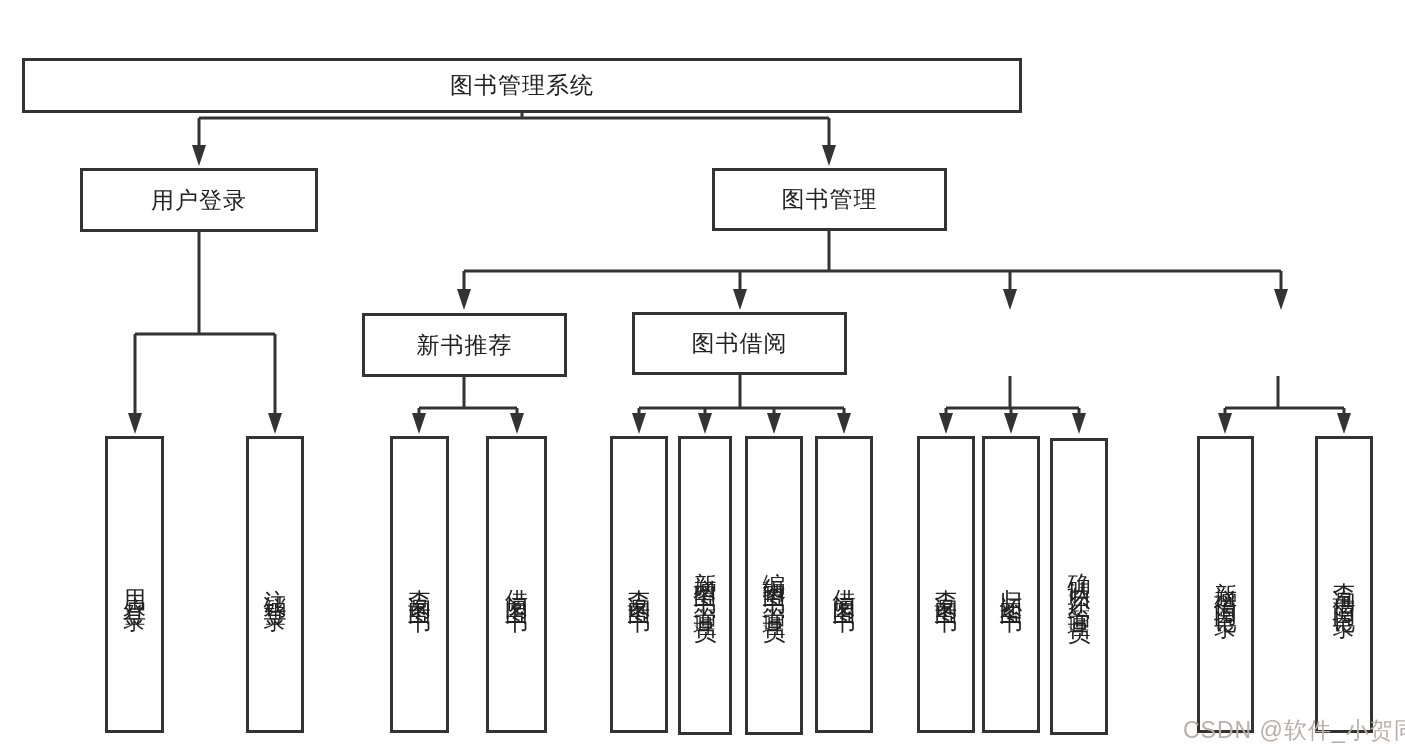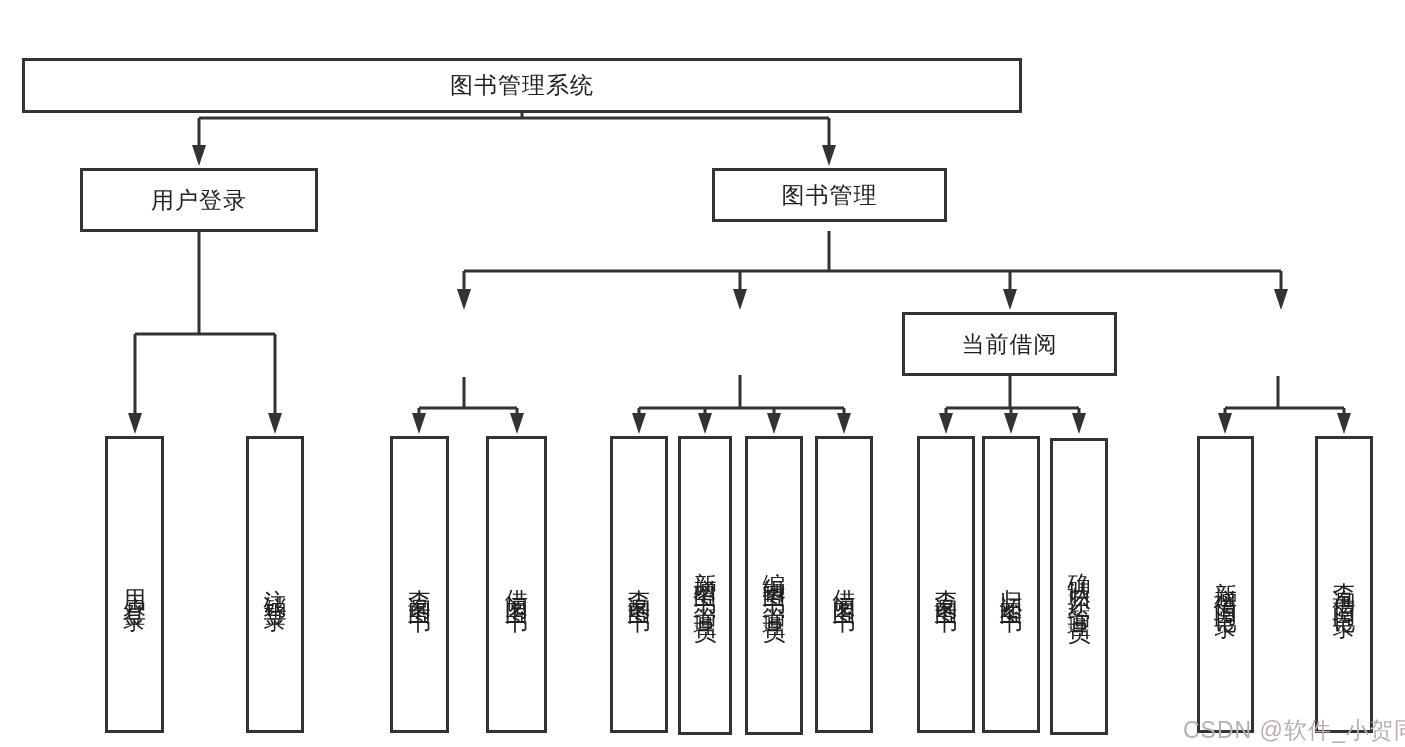--- a/index.html
+++ b/index.html
@@ -59,23 +59,24 @@
     <polygon class="head" points="939,413 953,413 946,434"></polygon>
     <polygon class="head" points="1004,413 1018,413 1011,434"></polygon>
     <polygon class="head" points="1072,413 1086,413 1079,434"></polygon>
     <polygon class="head" points="1218,413 1232,413 1225,434"></polygon>
     <polygon class="head" points="1337,413 1351,413 1344,434"></polygon>
   </svg>
 
   <div class="node" style="left:22px;top:13px;width:1000px;height:55px;margin-top:45px;">图书管理系统</div>
 
   <div class="node" style="left:80px;top:168px;width:238px;height:64px;">用户登录</div>
-  <div class="node" style="left:712px;top:168px;width:235px;height:54px;font-family:Liberation Mono, monospace;">图书管理</div>
+  <div class="node" style="left:712px;top:168px;width:235px;height:63px;font-family:Liberation Mono, monospace;">图书管理</div>
 
-  <div class="node" style="left:902px;top:312px;width:215px;height:64px;">当前借阅</div>
+  <div class="node" style="left:362px;top:313px;width:205px;height:64px;">新书推荐</div>
+  <div class="node" style="left:632px;top:312px;width:215px;height:63px;">图书借阅</div>
 
   <div class="node leaf" style="left:105px;top:436px;width:59px;height:297px;">
     <span>用户登录</span>
   </div>
   <div class="node leaf" style="left:246px;top:436px;width:58px;height:297px;">
     <span>注销登录</span>
   </div>
 
   <div class="node leaf" style="left:390px;top:436px;width:59px;height:297px;">
     <span>查询图书</span>

